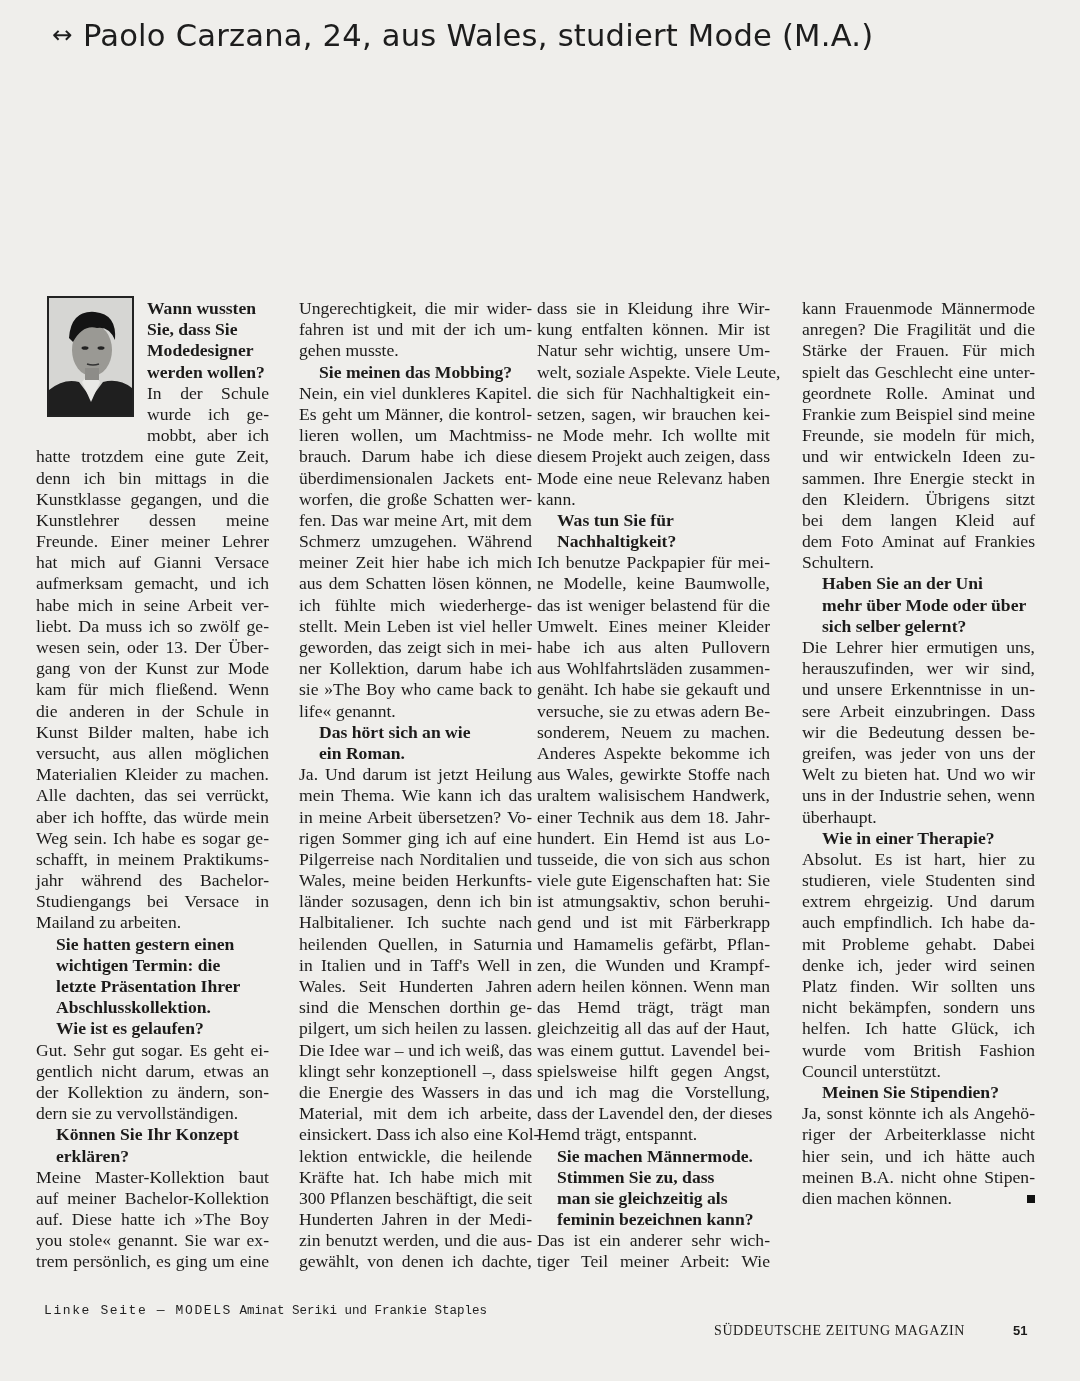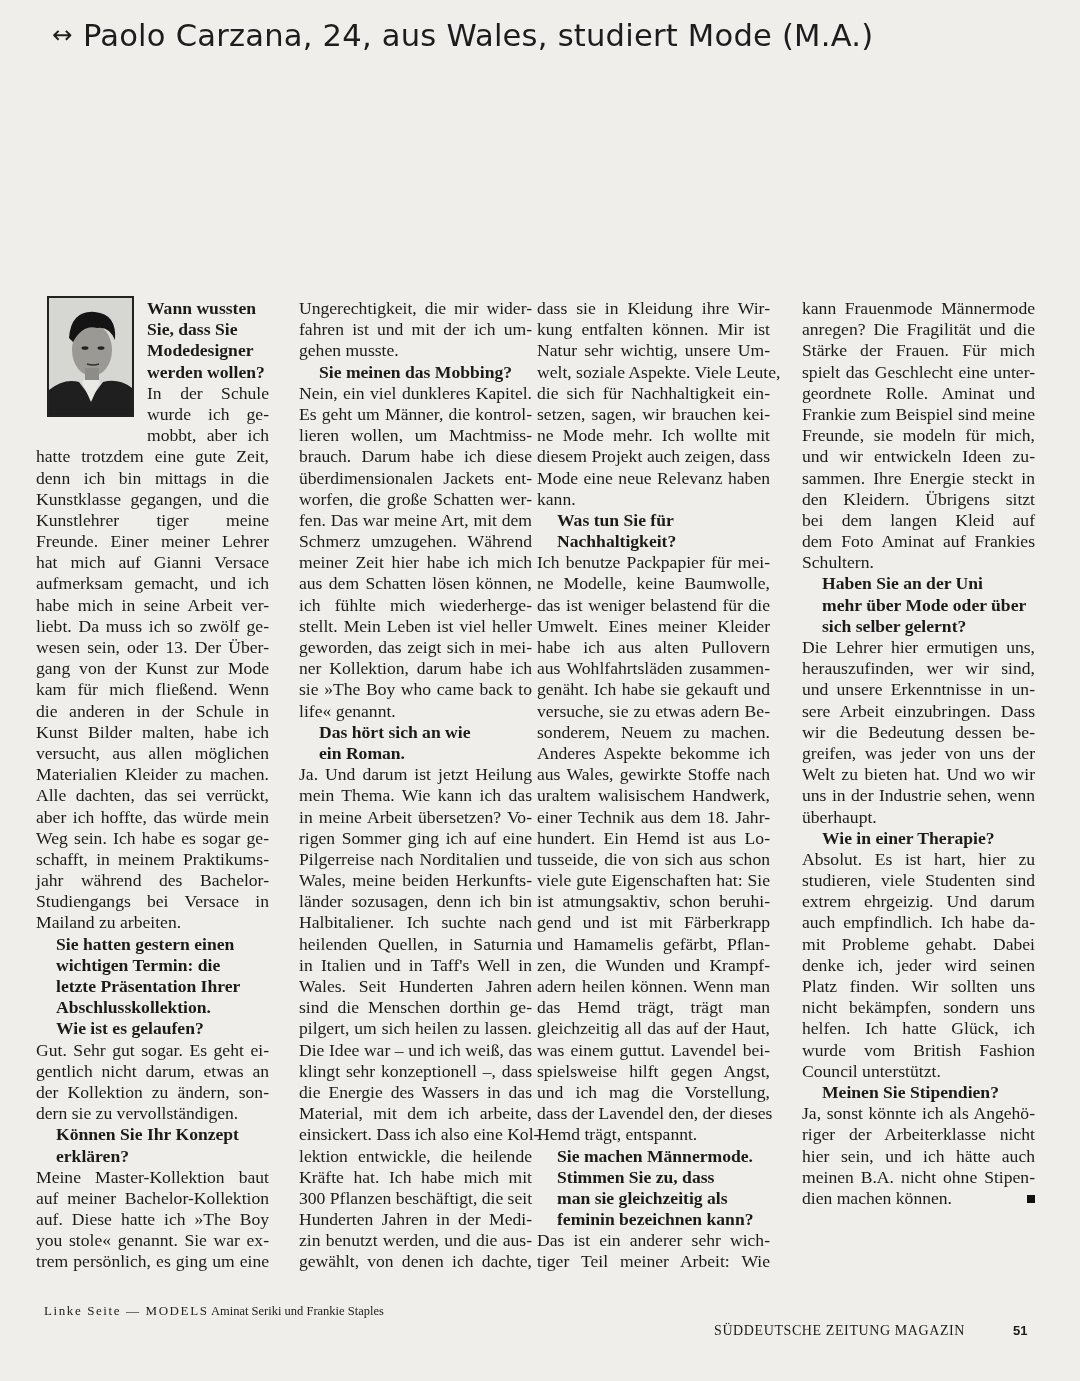--- a/index.html
+++ b/index.html
@@ -36,21 +36,21 @@
     #c1 .q.head { padding-left: 111px; }
     .photo {
       position: absolute; left: 47px; top: 296px;
       width: 87px; height: 121px;
       border: 2px solid #222; box-sizing: border-box;
       background: #c9c9c6; overflow: hidden;
     }
     .endmark { display:inline-block; width:8px; height:8px; background:#111; float:right; margin-top:7px; }
     .caption {
       position: absolute; left: 44px; top: 1302px;
-      font-family: Liberation Serif, serif;
+      font-family: Liberation Mono, monospace;
       font-size: 12.5px; line-height: 17px; color:#222;
     }
     .caption .caps { letter-spacing: 1.6px; font-size: 13px; }
     .footer-mag {
       position: absolute; left: 714px; top: 1323px;
       font-family: "Liberation Serif", serif; font-size: 14px; letter-spacing: 0.6px;
     }
     .page-num {
       position: absolute; left: 1013px; top: 1323px;
       font-family: "Liberation Sans", sans-serif; font-size: 13px; font-weight: bold;
@@ -81,21 +81,21 @@
     <span class="ln q head">Wann wussten</span>
     <span class="ln q head">Sie, dass Sie</span>
     <span class="ln q head">Modedesigner</span>
     <span class="ln q head">werden wollen?</span>
     <span class="ln indent">In der Schule</span>
     <span class="ln indent">wurde ich ge-</span>
     <span class="ln indent">mobbt, aber ich</span>
     <span class="ln">hatte trotzdem eine gute Zeit,</span>
     <span class="ln">denn ich bin mittags in die</span>
     <span class="ln">Kunstklasse gegangen, und die</span>
-    <span class="ln">Kunstlehrer tiger meine</span>
+    <span class="ln">Kunstlehrer dessen meine</span>
     <span class="ln">Freunde. Einer meiner Lehrer</span>
     <span class="ln">hat mich auf Gianni Versace</span>
     <span class="ln">aufmerksam gemacht, und ich</span>
     <span class="ln">habe mich in seine Arbeit ver-</span>
     <span class="ln">liebt. Da muss ich so zwölf ge-</span>
     <span class="ln">wesen sein, oder 13. Der Über-</span>
     <span class="ln">gang von der Kunst zur Mode</span>
     <span class="ln">kam für mich fließend. Wenn</span>
     <span class="ln">die anderen in der Schule in</span>
     <span class="ln">Kunst Bilder malten, habe ich</span>

